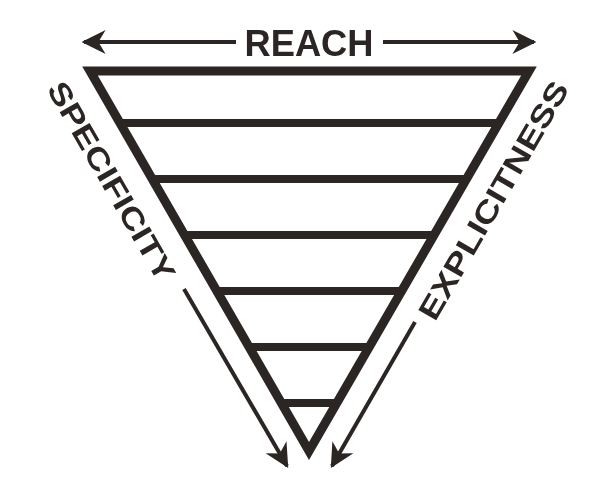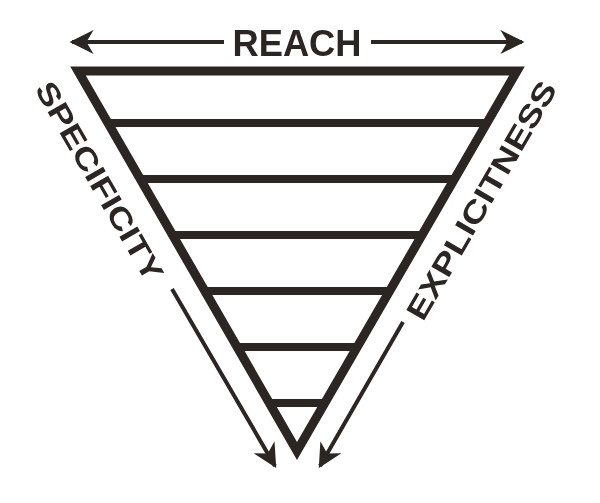--- a/index.html
+++ b/index.html
@@ -1,17 +1,17 @@
 <!DOCTYPE html>
 <html><head>
   <meta charset="utf-8">
   <style>
     html, body { margin: 0; padding: 0; background: #ffffff; }
     body { width: 600px; height: 503px; position: relative; overflow: hidden; }
-    .diagram { position: absolute; left: 0; top: 0; width: 576px; height: 503px; }
+    .diagram { position: absolute; left: 12px; top: 0; width: 576px; height: 503px; }
     svg text { font-family: "Liberation Sans", "DejaVu Sans", sans-serif; font-weight: bold; }
   </style>
 </head>
 <body>
 
 <div class="diagram">
   <svg width="600" height="503" viewBox="0 0 600 503" xmlns="http://www.w3.org/2000/svg">
     <defs>
       <marker id="ah" viewBox="0 0 10 10" refX="9" refY="5" markerWidth="6" markerHeight="6" orient="auto-start-reverse" markerUnits="strokeWidth">
         <path d="M0,0 L10,5 L0,10 L3,5 Z" fill="#2b2523"></path>

